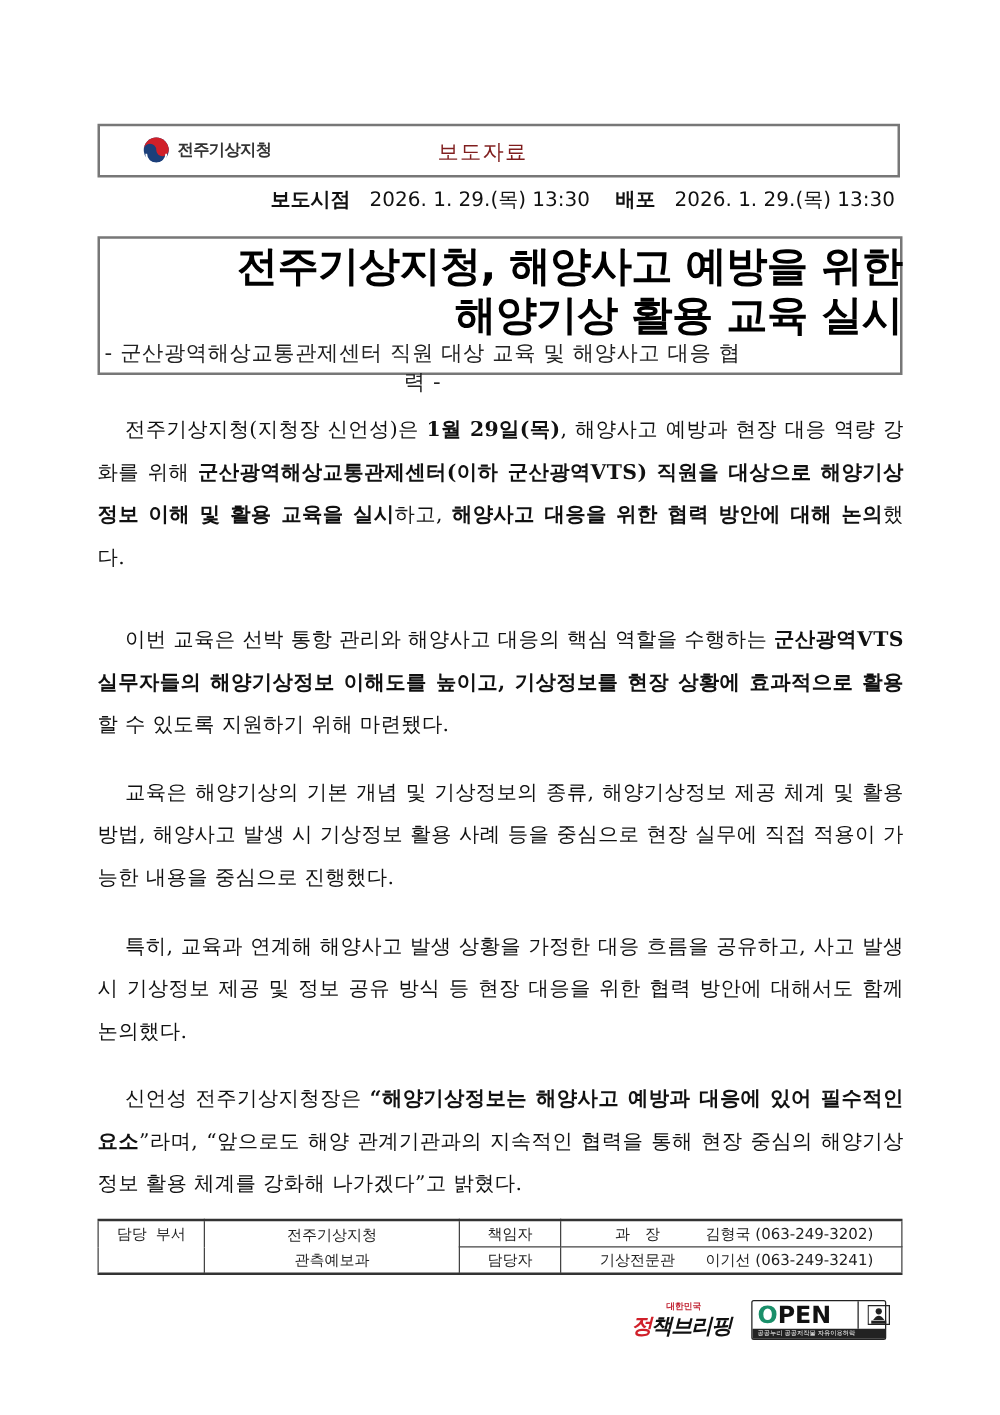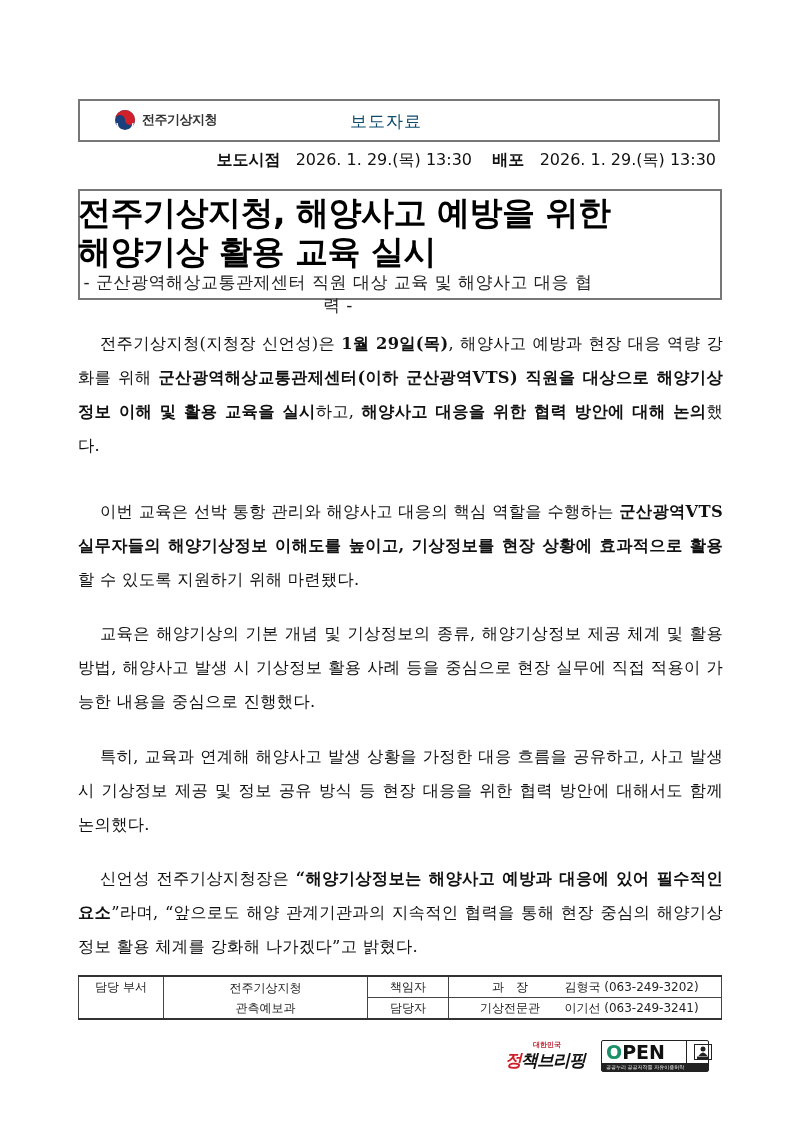--- a/index.html
+++ b/index.html
@@ -4,48 +4,48 @@
 <style>
   html, body { margin:0; padding:0; background:#fff; }
   body { width:800px; height:1132px; position:relative; overflow:hidden;
          font-family:"DejaVu Serif","Liberation Serif",serif; color:#111; }
   .abs { position:absolute; }
 
   
   .hdr-box { left:78px; top:99px; width:642px; height:43px; border:2px solid #777; box-sizing:border-box; }
   .logo-wrap { left:114px; top:107px; height:26px; display:flex; align-items:center; gap:6px; }
   .logo-text { font-family:"DejaVu Sans","Liberation Sans",sans-serif; font-size:13px; font-weight:bold; color:#333; letter-spacing:-0.5px; }
-  .hdr-title { left:350px; top:110px; font-family:"DejaVu Sans","Liberation Sans",sans-serif; font-size:17px; color:#0c4a6e; letter-spacing:1px; }
+  .hdr-title { left:350px; top:110px; font-family:"DejaVu Sans","Liberation Sans",sans-serif; font-size:17px; color:#7f1d1d; letter-spacing:1px; }
 
   .release { right:84px; top:150px; font-family:"DejaVu Sans","Liberation Sans",sans-serif; font-size:16px; color:#111; white-space:pre; }
   .release b { font-weight:bold; }
 
   
   .title-box { left:78px; top:189px; width:644px; height:111px; border:2px solid #777; box-sizing:border-box; }
-  .title-line { left:78px; width:644px; text-align:left; font-family:"DejaVu Sans","Liberation Sans",sans-serif; font-weight:bold; font-size:33px; color:#000; letter-spacing:-0.5px; }
+  .title-line { left:78px; width:644px; text-align:right; font-family:"DejaVu Sans","Liberation Sans",sans-serif; font-weight:bold; font-size:33px; color:#000; letter-spacing:-0.5px; }
   .title-l1 { top:191px; }
   .title-l2 { top:230px; }
   .subtitle { left:78px; width:520px; top:271px; text-align:center; font-family:"DejaVu Sans","Liberation Sans",sans-serif; font-size:17px; color:#222; letter-spacing:0.5px; }
 
   
   .para { left:78px; width:645px; font-size:16.3px; line-height:34px; text-align:justify; text-align-last:left; letter-spacing:0.3px; }
   .para .ind { display:inline-block; width:22px; }
   .para b { font-weight:bold; }
   .p1 { top:327px; }
   .p2 { top:495px; }
   .p3 { top:617px; }
   .p4 { top:740px; }
   .p5 { top:862px; }
 
   
   table.contact { position:absolute; left:78px; top:975px; width:644px; border-collapse:collapse;
                   font-family:"DejaVu Sans","Liberation Sans",sans-serif; font-size:12px; color:#222; }
   table.contact td { border:1px solid #444; height:20px; padding:0 4px; vertical-align:middle; }
   table.contact { border-top:2px solid #333; border-bottom:2px solid #333; }
-  .c-dept-label { width:76px; text-align:center; vertical-align:top !important; padding-top:2px !important; }
+  .c-dept-label { width:76px; text-align:center; vertical-align:top !important; padding-top:2px !important;font-family:Liberation Mono, monospace; }
   .c-dept { width:195px; text-align:center; line-height:20px; }
   .c-role { width:72px; text-align:center; }
   .c-title { text-align:left; white-space:pre; padding-left:18px !important; }
   .c-title span.t { display:inline-block; width:86px; text-align:center; }
 
   
   .brief-logo { left:505px; top:1040px; width:82px; height:34px; }
   .brief-small { font-family:"DejaVu Sans","Liberation Sans",sans-serif; font-size:7px; color:#c02030; font-weight:bold; position:absolute; left:8px; top:0;margin-left:20px; }
   .brief-big { font-family:"DejaVu Sans","Liberation Sans",sans-serif; font-size:17px; font-weight:bold; color:#111; position:absolute; left:0; top:9px; letter-spacing:-1px;font-style:italic; }
   .brief-big .red { color:#d0202a; }

